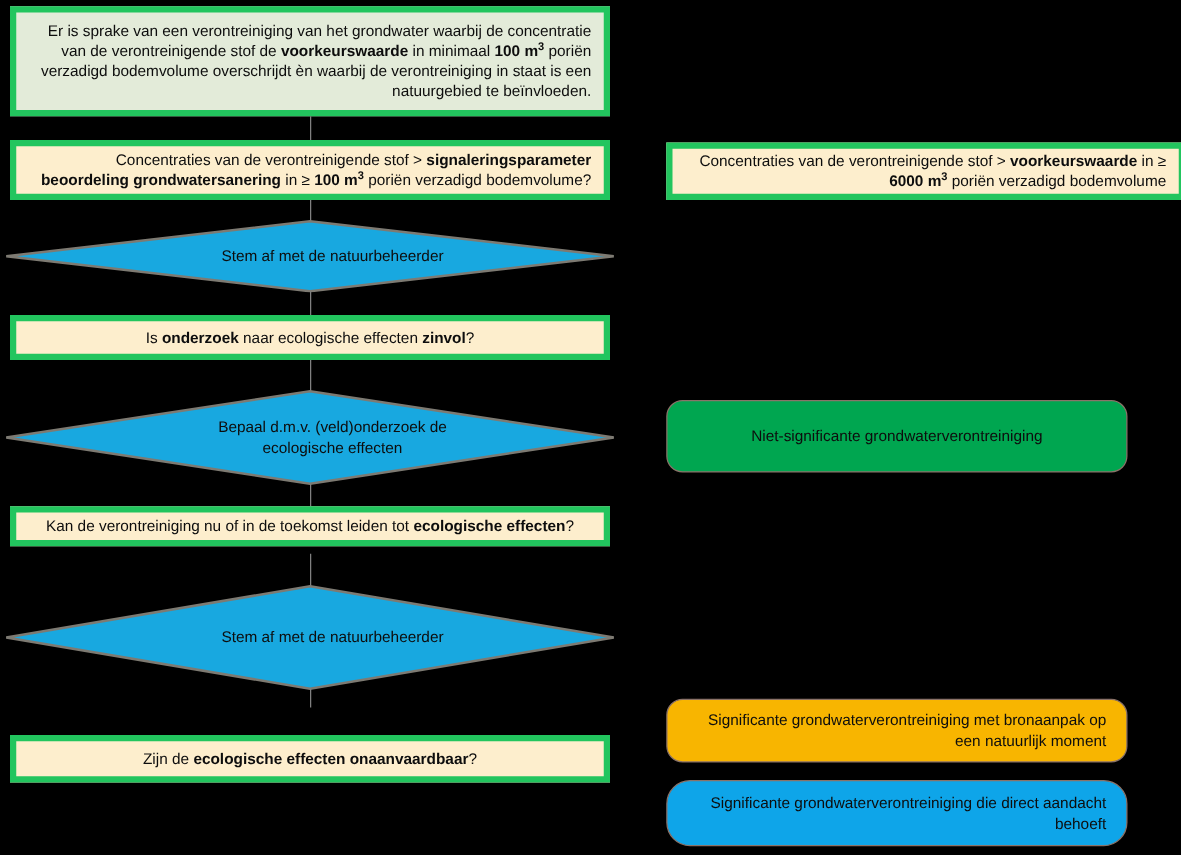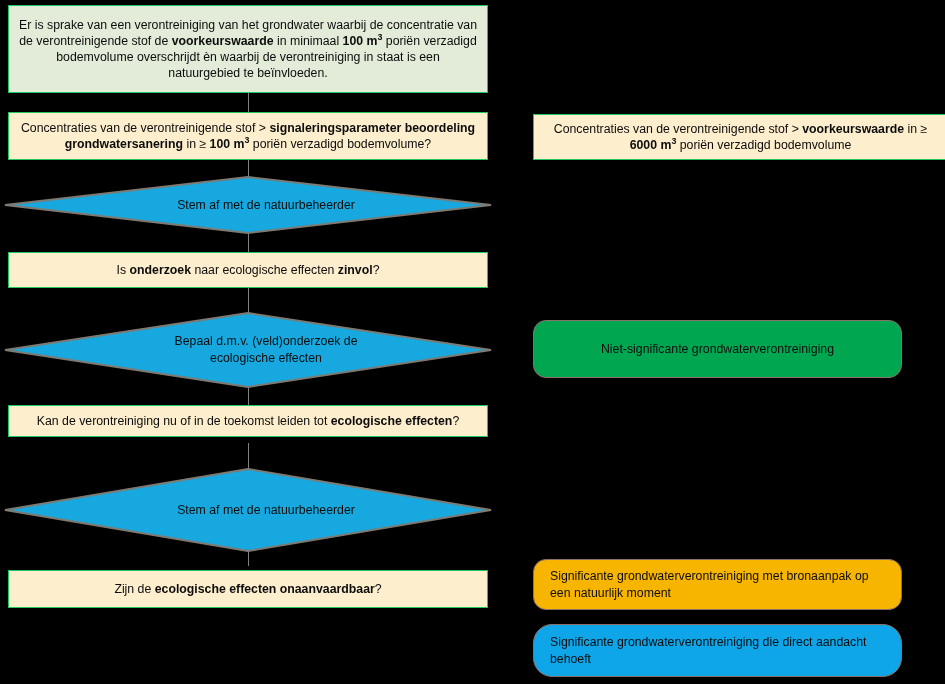--- a/index.html
+++ b/index.html
@@ -19,44 +19,44 @@
     left: 0; top: 0;
     width: 945px;
     height: 684px;
     background: #000000;
   }
 
   
   .box {
     position: absolute;
     box-sizing: border-box;
-    border: 1px solid #22c55e;
+    border: 5px solid #22c55e;
     display: flex;
     align-items: center;
     justify-content: center;
-    text-align: center;
+    text-align: right;
     color: #0d0d0d;
     font-size: 12.3px;
     line-height: 1.32;
     padding: 4px 10px;
     box-shadow: 2px 2px 3px rgba(0,0,0,0.55);
   }
   .box-green-pale { background: #e3ebd9; }
   .box-cream      { background: #fdeecd; }
 
   
   .rbox {
     position: absolute;
     box-sizing: border-box;
     border: 1px solid #8a7268;
     border-radius: 13px;
     display: flex;
     align-items: center;
     justify-content: center;
-    text-align: left;
+    text-align: right;
     color: #0d0d0d;
     font-size: 12.3px;
     line-height: 1.35;
     padding: 6px 16px;
     box-shadow: 2px 2px 3px rgba(0,0,0,0.5);
   }
   .rbox-green  { background: #00a650; }
   .rbox-amber  { background: #f8b500; }
   .rbox-red    { background: #0ea5e9; border-radius: 19px; }
 
@@ -146,21 +146,21 @@
 
   <div class="diamond" style="left:4px; top:468px; width:488px; height:84px;">
     <svg viewBox="0 0 488 84" preserveAspectRatio="none">
       <polygon points="244,1 487,42 244,83 1,42" fill="#18a8e0" stroke="#7d7a72" stroke-width="2"></polygon>
     </svg>
     <div class="dlabel">Stem af met de natuurbeheerder</div>
   </div>
 
   <div class="conn" style="left:248px; top:551px; height:15px;"></div>
 
-  <div class="box box-cream" style="left:8px; top:570px; width:480px; height:38px;">
+  <div class="box box-cream" style="left:8px; top:588px; width:480px; height:38px;">
     <div><span>Zijn de </span><b>ecologische effecten onaanvaardbaar</b><span>?</span></div>
   </div>
 
   <div class="box box-cream" style="left:533px; top:114px; width:415px; height:46px;">
     <div><span>Concentraties van de verontreinigende stof &gt; </span><b>voorkeurswaarde</b><span> in ≥ </span><b>6000 m<sup>3</sup></b><span> poriën verzadigd bodemvolume</span></div>
   </div>
 
   <div class="rbox rbox-green" style="left:533px; top:320px; width:369px; height:58px;">
     <div>Niet-significante grondwaterverontreiniging</div>
   </div>

